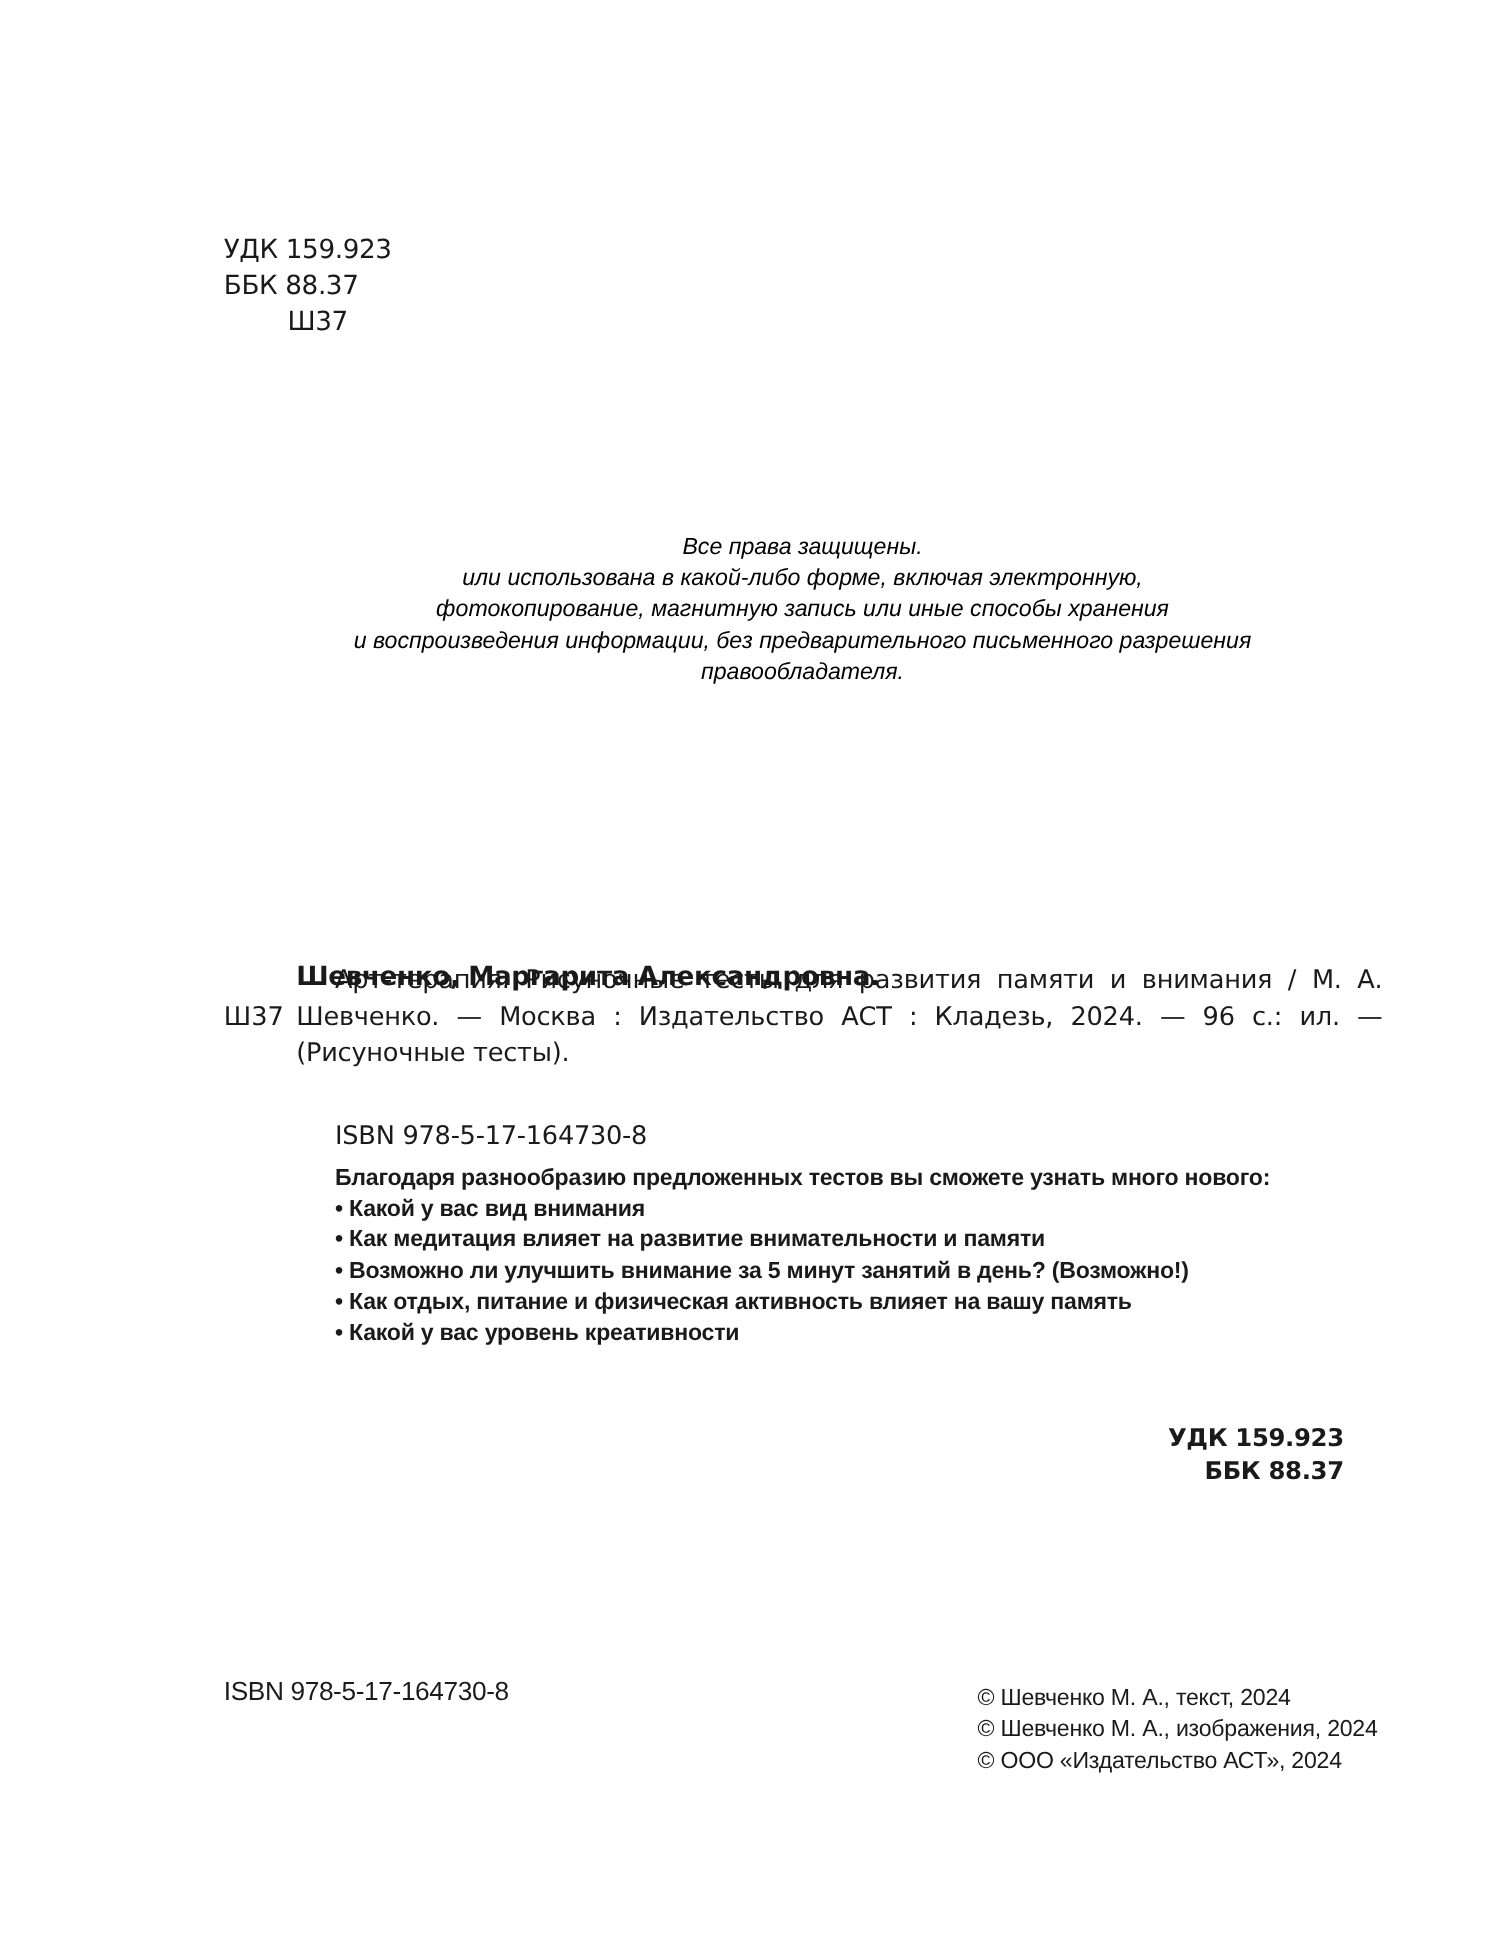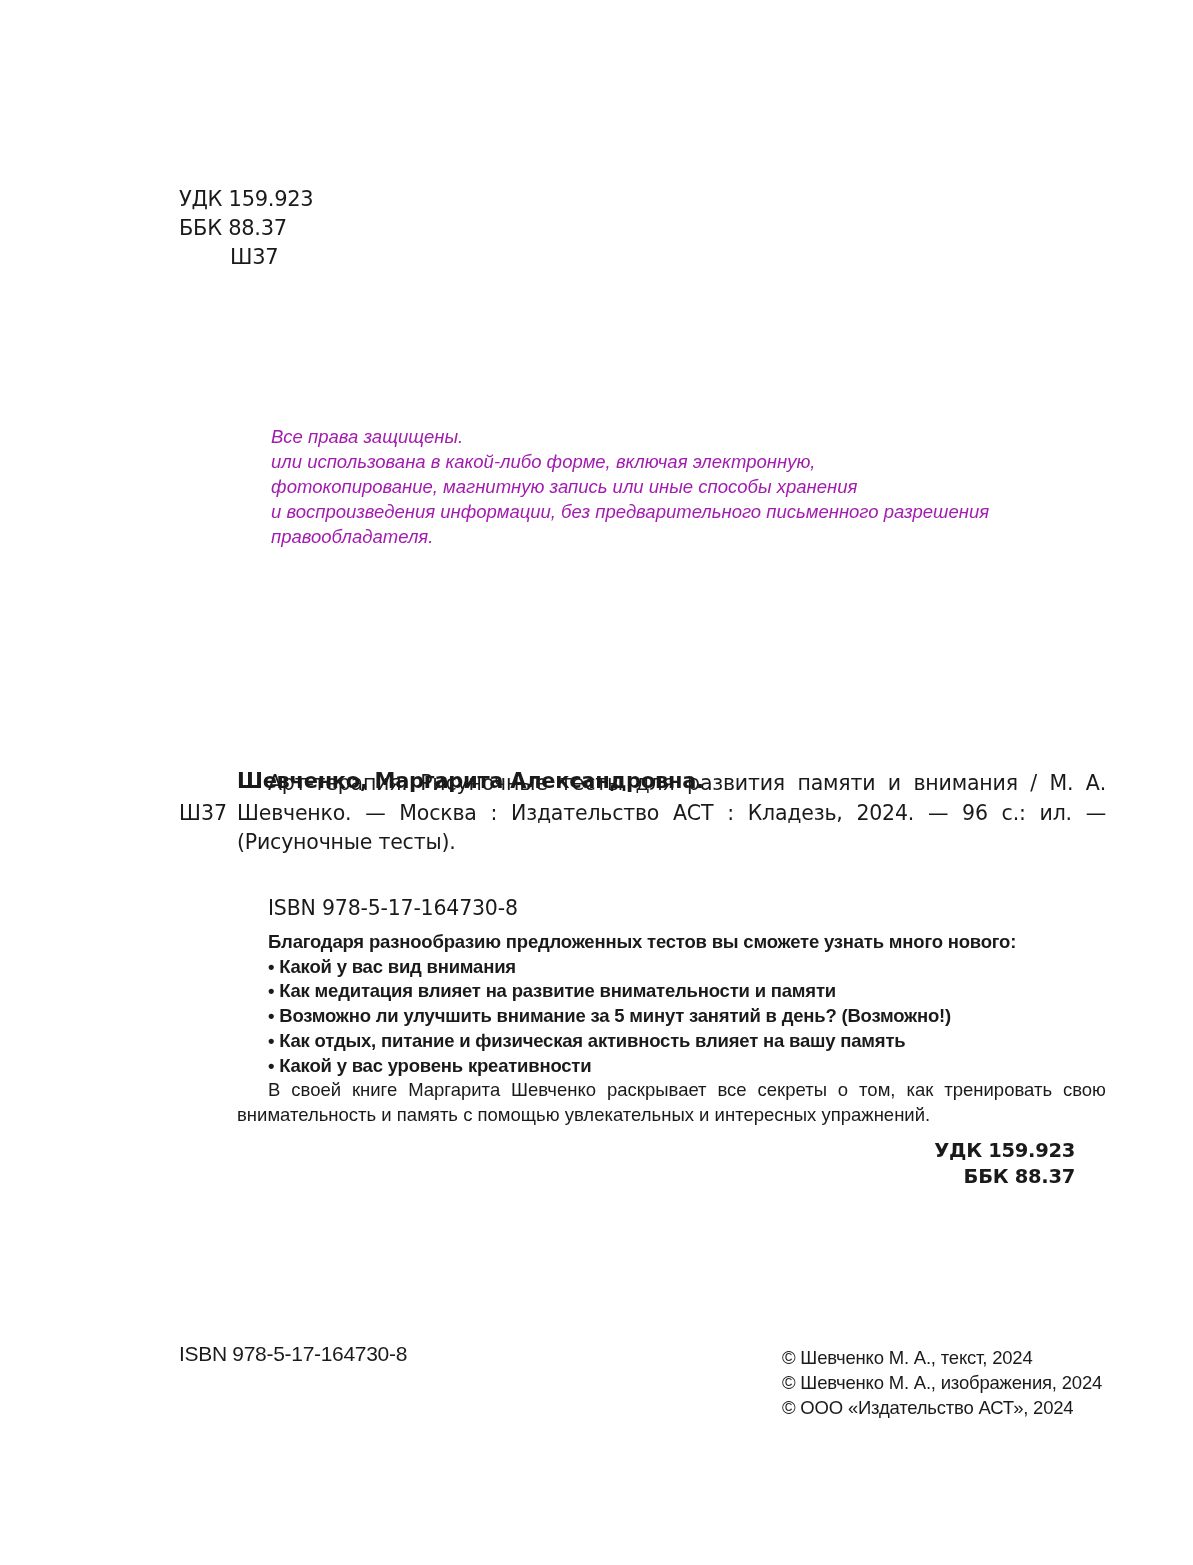--- a/index.html
+++ b/index.html
@@ -5,23 +5,23 @@
     html, body { margin: 0; padding: 0; background: #ffffff; }
     body {
       width: 1193px; height: 1565px; position: relative; overflow: hidden;
       font-family: "DejaVu Sans", "Liberation Sans", sans-serif;
       color: #1a1a1a;
     }
     .abs { position: absolute; margin-left: 31px; }
     .codes-top { left: 148px; top: 185px; font-size: 21px; line-height: 29px; letter-spacing: -0.3px; }
     .codes-top .indent { padding-left: 51px; }
     .rights {
-      left: 240px; top: 424px; width: 742px; 
+      left: 240px; top: 424px; width: 742px; text-align: center;
       font-family: "Liberation Sans", sans-serif; font-style: italic;
-      font-size: 18.5px; line-height: 25px; color: #a21caf;
+      font-size: 18.5px; line-height: 25px; color: #000000;
     }
     .author { left: 206px; top: 769px; font-size: 21px; font-weight: bold; letter-spacing: -0.3px; }
     .sh-mark { left: 148px; top: 801px; font-size: 20.5px; }
     .biblio {
       left: 206px; top: 769px; width: 869px; font-size: 20.5px; line-height: 29.5px;
       text-align: justify; text-indent: 31px; letter-spacing: -0.2px;
     }
     .isbn-inner { left: 237px; top: 896px; font-size: 20.5px; letter-spacing: -0.2px; }
     .annot {
       left: 206px; top: 930px; width: 869px;
@@ -57,21 +57,20 @@
 
 <div class="abs isbn-inner">ISBN 978-5-17-164730-8</div>
 
 <div class="abs annot">
   <div class="line">Благодаря разнообразию предложенных тестов вы сможете узнать много нового:</div>
   <div class="line">• Какой у вас вид внимания</div>
   <div class="line">• Как медитация влияет на развитие внимательности и памяти</div>
   <div class="line">• Возможно ли улучшить внимание за 5 минут занятий в день? (Возможно!)</div>
   <div class="line">• Как отдых, питание и физическая активность влияет на вашу память</div>
   <div class="line">• Какой у вас уровень креативности</div>
-  <div class="para">В своей книге Маргарита Шевченко раскрывает все секреты о том, как тренировать свою внимательность и память с помощью увлекательных и интересных упражнений.</div>
 </div>
 
 <div class="abs codes-bottom">
   <div>УДК 159.923</div>
   <div>ББК 88.37</div>
 </div>
 
 <div class="abs isbn-bottom">ISBN 978-5-17-164730-8</div>
 
 <div class="abs copyrights">

